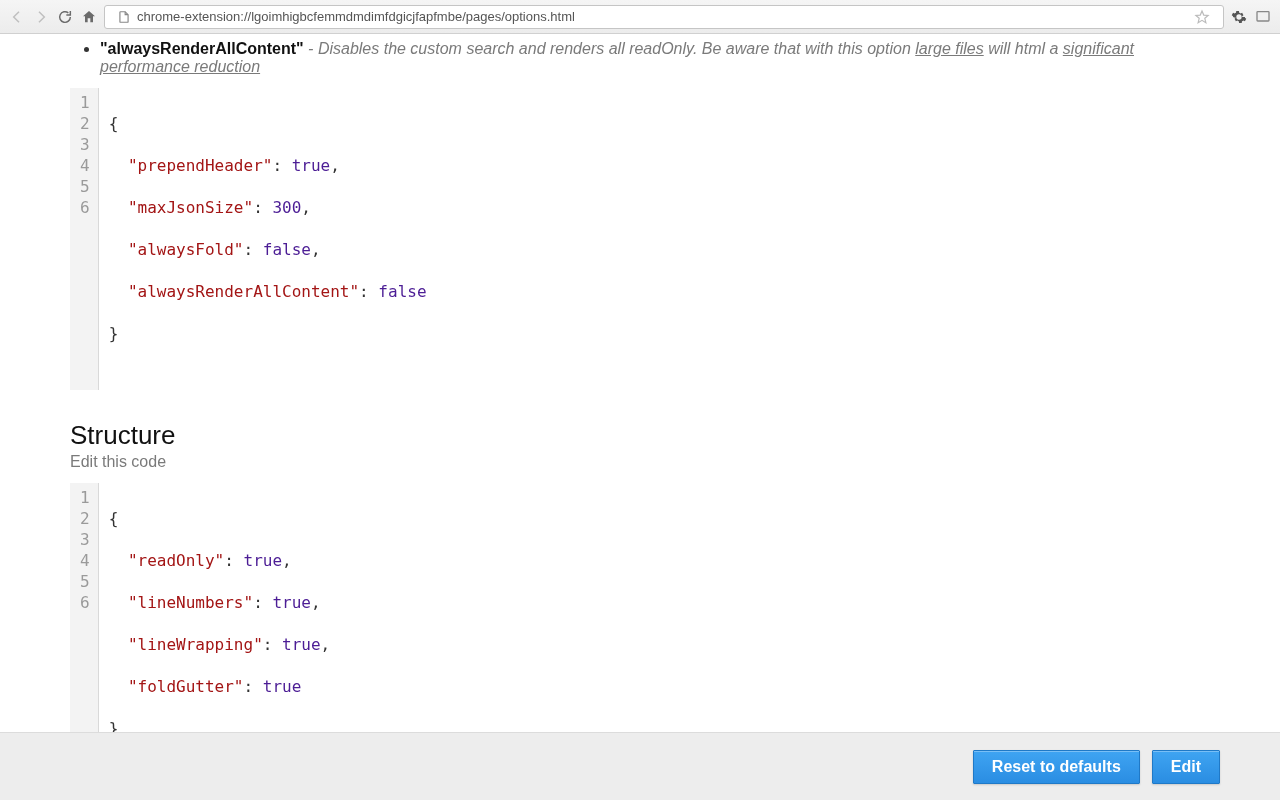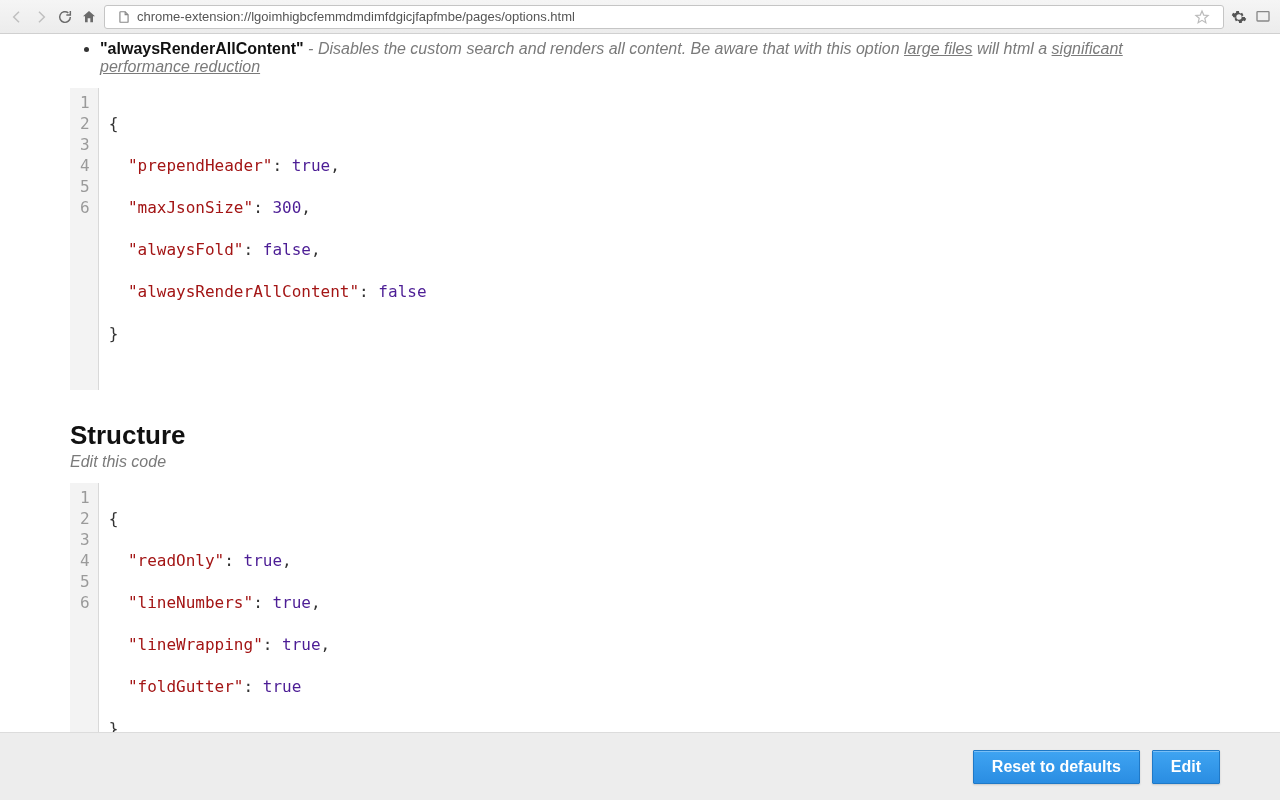--- a/index.html
+++ b/index.html
@@ -62,27 +62,26 @@
     padding: 0;
     list-style: disc;
   }
   ul.bullets li { margin: 4px 0; font-size: 16px; }
   .opt-name { font-weight: bold; color: #111; }
   .opt-desc { color: #7a7a7a; font-style: italic; }
   .opt-desc .ul { text-decoration: underline; }
 
   h2.section {
     font-family: "Helvetica Neue", Arial, sans-serif;
-    font-weight: 700;
+    font-weight: 400;
     font-size: 26px;
     margin: 30px 0 2px 0;
     color: #111;
   }
   .sub {
-    font-style: italic;
     color: #7a7a7a;
     font-size: 16px;
     margin: 2px 0 12px 0;
   }
 
   
   .editor {
     display: flex;
     border-left: 0;
     margin-bottom: 10px;
@@ -186,21 +185,21 @@
         <path d="M3 18a6 6 0 0 1 6 6" stroke="none"></path>
       </svg>
   </div>
 </div>
 
 <div class="page">
   <div class="content">
 
     <ul class="bullets">
       <li>
-        <span class="opt-name">"alwaysRenderAllContent"</span><span class="opt-desc"><span> - </span><span>Disables the custom search and renders all content. Be aware that with this option </span><span class="ul">large files</span><span> will html a </span><span class="ul">significant performance reduction</span></span>
+        <span class="opt-name">"alwaysRenderAllContent"</span><span class="opt-desc"><span> - </span><span>Disables the custom search and renders all readOnly. Be aware that with this option </span><span class="ul">large files</span><span> will html a </span><span class="ul">significant performance reduction</span></span>
       </li>
     </ul>
 
     <div class="editor">
       <div class="gutter">
         <div>1</div>
         <div>2</div>
         <div>3</div>
         <div>4</div>
         <div>5</div>

